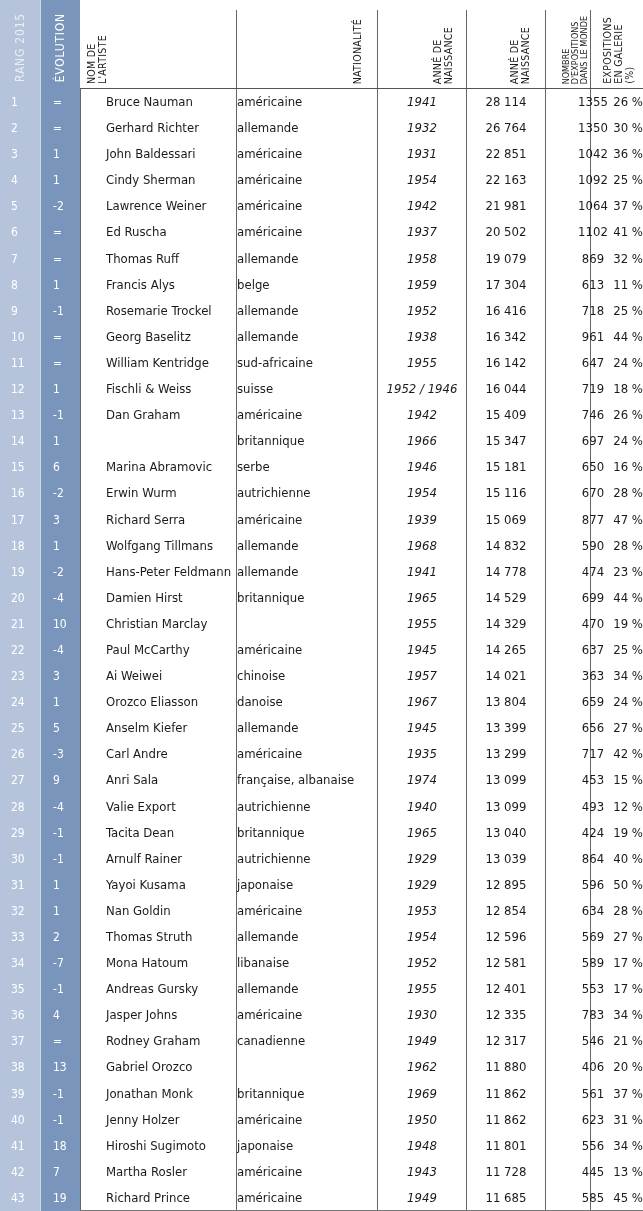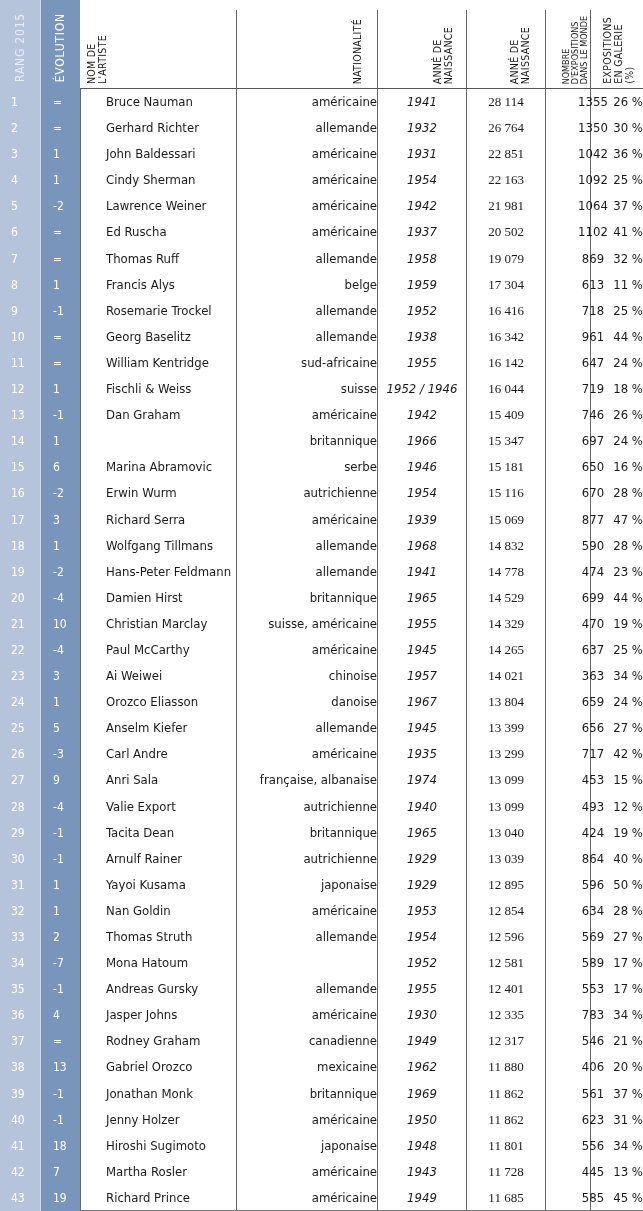--- a/index.html
+++ b/index.html
@@ -14,23 +14,23 @@
   .hcell.rank .vt { color: #e8eef7; }
   .hcell.narrow .vt { font-size: 9px; line-height: 9px; letter-spacing: 0; }
   .vline { position: absolute; width: 1px; background: #666; }
   .hline { position: absolute; left: 80px; right: 0; height: 1px; background: #555; top: 88px; }
   .rows { position: absolute; left: 0; top: 89px; width: 643px; }
   .row { position: relative; height: 26.1px; display: flex; align-items: center; font-size: 13px; }
   .row .c { position: absolute; top: 0; height: 26px; line-height: 26px; white-space: nowrap; }
   .c.rank { left: 0; width: 40px; padding-left: 11px; color: #ffffff; font-size: 12px; box-sizing: border-box; }
   .c.evo { left: 41px; width: 39px; padding-left: 12px; color: #ffffff; font-size: 12px; box-sizing: border-box; }
   .c.name { left: 106px; width: 143px; }
-  .c.nat { left: 237px; width: 140px; text-align: right; }
+  .c.nat { left: 237px; width: 140px; text-align: left; }
   .c.birth { left: 378px; width: 88px; text-align: center; font-style: italic; }
-  .c.idx { left: 467px; width: 78px; text-align: center; font-family: Liberation Serif, serif; }
+  .c.idx { left: 467px; width: 78px; text-align: center; }
   .c.expo { left: 571px; width: 44px; text-align: center; }
   .c.pct { left: 591px; width: 52px; text-align: right; }
   .rank-sep { position: absolute; left: 40px; top: 0; width: 1px; height: 1211px; background: #cfd9e8; }
   .bottom-line { position: absolute; left: 80px; right: 0; bottom: 0; height: 1px; background: #777; }
 </style>
 </head>
 <body>
 
 <div class="table">
   <div class="col-rank-bg"></div>
@@ -276,21 +276,20 @@
     <span class="c nat">britannique</span>
     <span class="c birth">1965</span>
     <span class="c idx">14 529</span>
     <span class="c expo">699</span>
     <span class="c pct">44 %</span>
   </div>
       <div class="row">
     <span class="c rank">21</span>
     <span class="c evo">10</span>
     <span class="c name">Christian Marclay</span>
-    <span class="c nat">suisse, américaine</span>
     <span class="c birth">1955</span>
     <span class="c idx">14 329</span>
     <span class="c expo">470</span>
     <span class="c pct">19 %</span>
   </div>
       <div class="row">
     <span class="c rank">22</span>
     <span class="c evo">-4</span>
     <span class="c name">Paul McCarthy</span>
     <span class="c nat">américaine</span>
@@ -406,20 +405,21 @@
     <span class="c nat">allemande</span>
     <span class="c birth">1954</span>
     <span class="c idx">12 596</span>
     <span class="c expo">569</span>
     <span class="c pct">27 %</span>
   </div>
       <div class="row">
     <span class="c rank">34</span>
     <span class="c evo">-7</span>
     <span class="c name">Mona Hatoum</span>
+    <span class="c nat">libanaise</span>
     <span class="c birth">1952</span>
     <span class="c idx">12 581</span>
     <span class="c expo">589</span>
     <span class="c pct">17 %</span>
   </div>
       <div class="row">
     <span class="c rank">35</span>
     <span class="c evo">-1</span>
     <span class="c name">Andreas Gursky</span>
     <span class="c nat">allemande</span>
@@ -445,21 +445,20 @@
     <span class="c nat">canadienne</span>
     <span class="c birth">1949</span>
     <span class="c idx">12 317</span>
     <span class="c expo">546</span>
     <span class="c pct">21 %</span>
   </div>
       <div class="row">
     <span class="c rank">38</span>
     <span class="c evo">13</span>
     <span class="c name">Gabriel Orozco</span>
-    <span class="c nat">mexicaine</span>
     <span class="c birth">1962</span>
     <span class="c idx">11 880</span>
     <span class="c expo">406</span>
     <span class="c pct">20 %</span>
   </div>
       <div class="row">
     <span class="c rank">39</span>
     <span class="c evo">-1</span>
     <span class="c name">Jonathan Monk</span>
     <span class="c nat">britannique</span>

